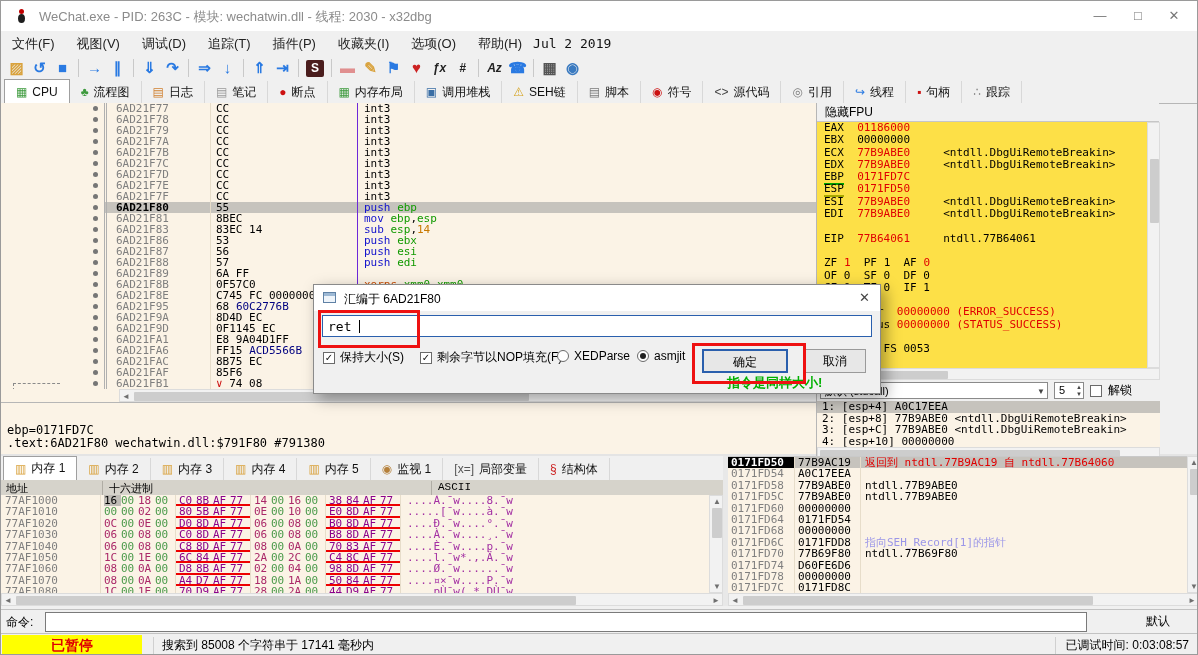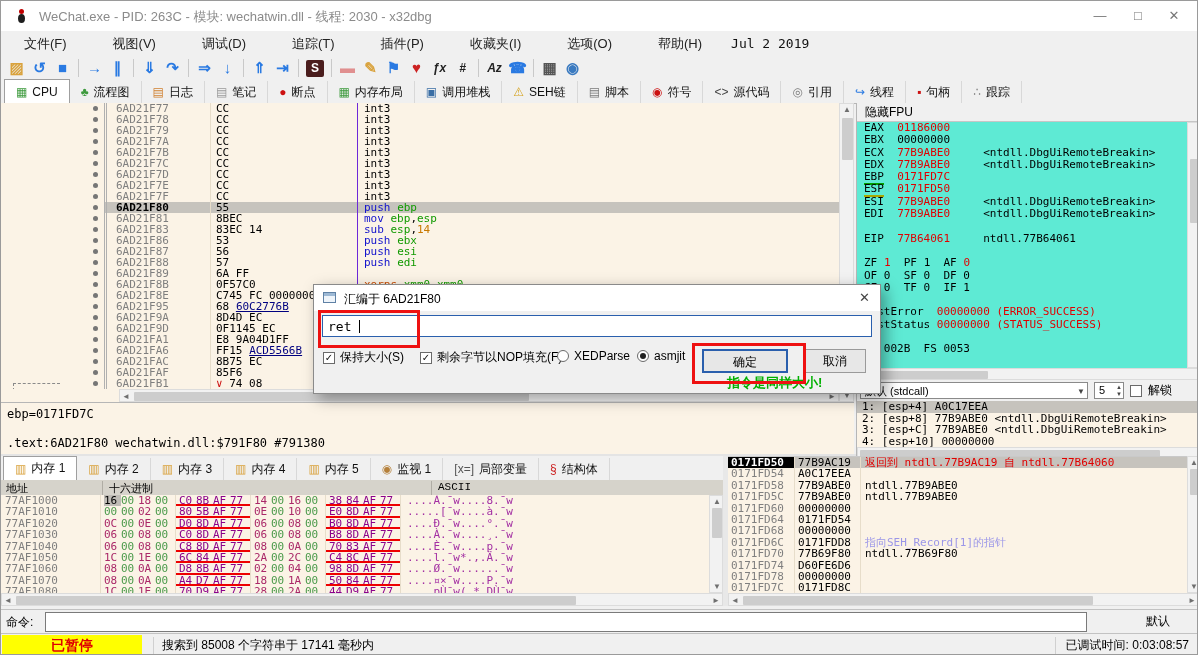--- a/index.html
+++ b/index.html
@@ -11,22 +11,22 @@
   #titlebar{position:absolute;left:0;top:0;width:100%;height:30px;background:#fff;border-bottom:1px solid #e3e3e3}
   #bugicon{position:absolute;left:12px;top:7px;width:16px;height:16px}
   #bugicon .body{position:absolute;left:5px;top:6px;width:7px;height:9px;background:#1d1d1d;border-radius:50%}
   #bugicon .head{position:absolute;left:6px;top:1px;width:5px;height:5px;background:#c00000;border-radius:50%}
   #title-text{position:absolute;left:38px;top:7px;color:#8b8b8b;font-size:13px;white-space:nowrap}
   .winbtn{position:absolute;top:4px;width:34px;height:22px;text-align:center;line-height:22px;color:#777;font-size:13px}
 
   
   #menubar{position:absolute;left:0;top:30px;width:100%;height:25px;background:#f0f0f0;
            border-bottom:1px solid #dcdcdc;display:flex;align-items:center}
-  .mitem{padding:0 23px;font-size:13px;color:#222;height:25px;line-height:25px}
-  #menudate{font-family:"DejaVu Sans Mono",monospace;font-size:13px;margin-left:6px;color:#111}
+  .mitem{padding:0 11px;font-size:13px;color:#222;height:25px;line-height:25px}
+  #menudate{font-family:"DejaVu Sans Mono",monospace;font-size:13px;margin-left:0;color:#111}
 
   
   #toolbar{position:absolute;left:0;top:55px;width:100%;height:24px;background:#f0f0f0;
            border-bottom:1px solid #dcdcdc;display:flex;align-items:center;padding-left:4px}
   .tbtn{width:23px;height:22px;text-align:center;line-height:22px;font-size:15px;font-weight:bold}
   .tbtn.scylla{background:#4a1d1d;color:#fff;width:18px;height:17px;line-height:17px;font-size:12px;margin:0 3px;border-radius:2px}
   .tbtn.txt{font-size:12px;font-style:italic;color:#222}
   .tsep{width:1px;height:18px;background:#c9c9c9;margin:0 4px}
 
   
@@ -41,44 +41,44 @@
   #disasm{position:absolute;left:0;top:102px;width:838px;height:286px;background:#fbf3e6;overflow:hidden}
   .drow{display:flex;height:11px;line-height:11px;font-size:11px;font-family:"DejaVu Sans Mono",monospace;white-space:pre}
   .gut{width:103px;flex:none;position:relative}
   .gut::after{content:"";position:absolute;right:6px;top:3px;width:5px;height:5px;border-radius:50%;background:#767676}
   .dcol-a{width:107px;flex:none;border-left:3px double #b0b0b0;padding-left:9px;color:#7f7f7f;border-right:1px solid #e7ddca;box-sizing:border-box}
   .dcol-b{width:147px;flex:none;padding-left:5px;border-right:1px solid #6d28d9;box-sizing:border-box}
   .dcol-i{flex:1;padding-left:6px}
   .drow.sel .dcol-a{color:#000;font-weight:bold}
   .drow.sel .dcol-a,.drow.sel .dcol-b,.drow.sel .dcol-i{background:#c6c3bd}
   .t-k{color:#000}.t-mn{color:#1212cc}.t-reg{color:#119a00}.t-num{color:#c87800}
-  .t-imm{color:#9a9a00}.t-ptr{color:#000080;text-decoration:underline}
+  .t-imm{color:#9a9a00}.t-ptr{color:#000080;}
   .t-sse{color:#c84b00}.t-jr{color:#cc1111}
   #jline-h{position:absolute;left:12px;top:382px;width:47px;border-top:1px dashed #8a8a8a}
   #jline-v{position:absolute;left:12px;top:382px;height:18px;border-left:1px dashed #8a8a8a}
 
   
   .sb{background:#f2f2f2;border:1px solid #dcdcdc;box-sizing:border-box;position:absolute}
   .sb .arr{position:absolute;color:#6f6f6f;font-size:8px;line-height:11px;text-align:center;width:12px;height:11px}
   .sb .thumb{position:absolute;background:#cdcdcd;border-radius:1px}
   #dhscroll{left:118px;top:388px;width:720px;height:13px}
   #dhscroll .thumb{left:14px;top:2px;height:9px;width:395px}
   #dhcorner{position:absolute;left:0;top:388px;width:118px;height:13px;background:#fbf3e6}
   #dvscroll{left:838px;top:102px;width:15px;height:299px}
   #dvscroll .thumb{left:2px;top:14px;width:11px;height:42px}
 
   
   #infopane{position:absolute;left:0;top:401px;width:853px;height:52px;background:#fbf3e6;
             border-top:1px solid #b6b6b6;font-family:"DejaVu Sans Mono",monospace;font-size:12px}
-  #info-line1{position:absolute;left:6px;top:4px}
+  #info-line1{position:absolute;left:6px;top:20px}
   #info-line2{position:absolute;left:6px;bottom:5px}
   #midsplit{position:absolute;left:0;top:453px;width:100%;height:2px;background:#e4e4e4}
 
   
-  #regpanel{position:absolute;left:855px;top:102px;width:343px;height:353px;background:#5eead4;border-left:1px solid #b6b6b6;box-sizing:border-box}
+  #regpanel{position:absolute;left:815px;top:102px;width:343px;height:353px;background:#fde047;border-left:1px solid #b6b6b6;box-sizing:border-box}
   #fpubar{position:absolute;left:0;top:0;width:100%;height:19px;background:#f0f0f0;border-bottom:1px solid #c6c6c6;
           font-size:12px;line-height:19px;padding-left:8px;box-sizing:border-box}
   #regcontent{position:absolute;left:0;top:19px;width:100%;height:246px;overflow:hidden;
               font-family:"DejaVu Sans Mono",monospace;font-size:11px}
   .regline{height:12.3px;line-height:12.3px;white-space:pre;padding-left:7px}
   .r-k{color:#000}.r-r{color:#e00000}
   .r-ug{color:#000;border-bottom:2px solid #00a000}
   .r-uo{color:#000;border-bottom:2px solid #a8a800}
   #regvscroll{left:330px;top:19px;width:13px;height:246px}
   #regvscroll .thumb{left:2px;top:36px;width:9px;height:64px}

